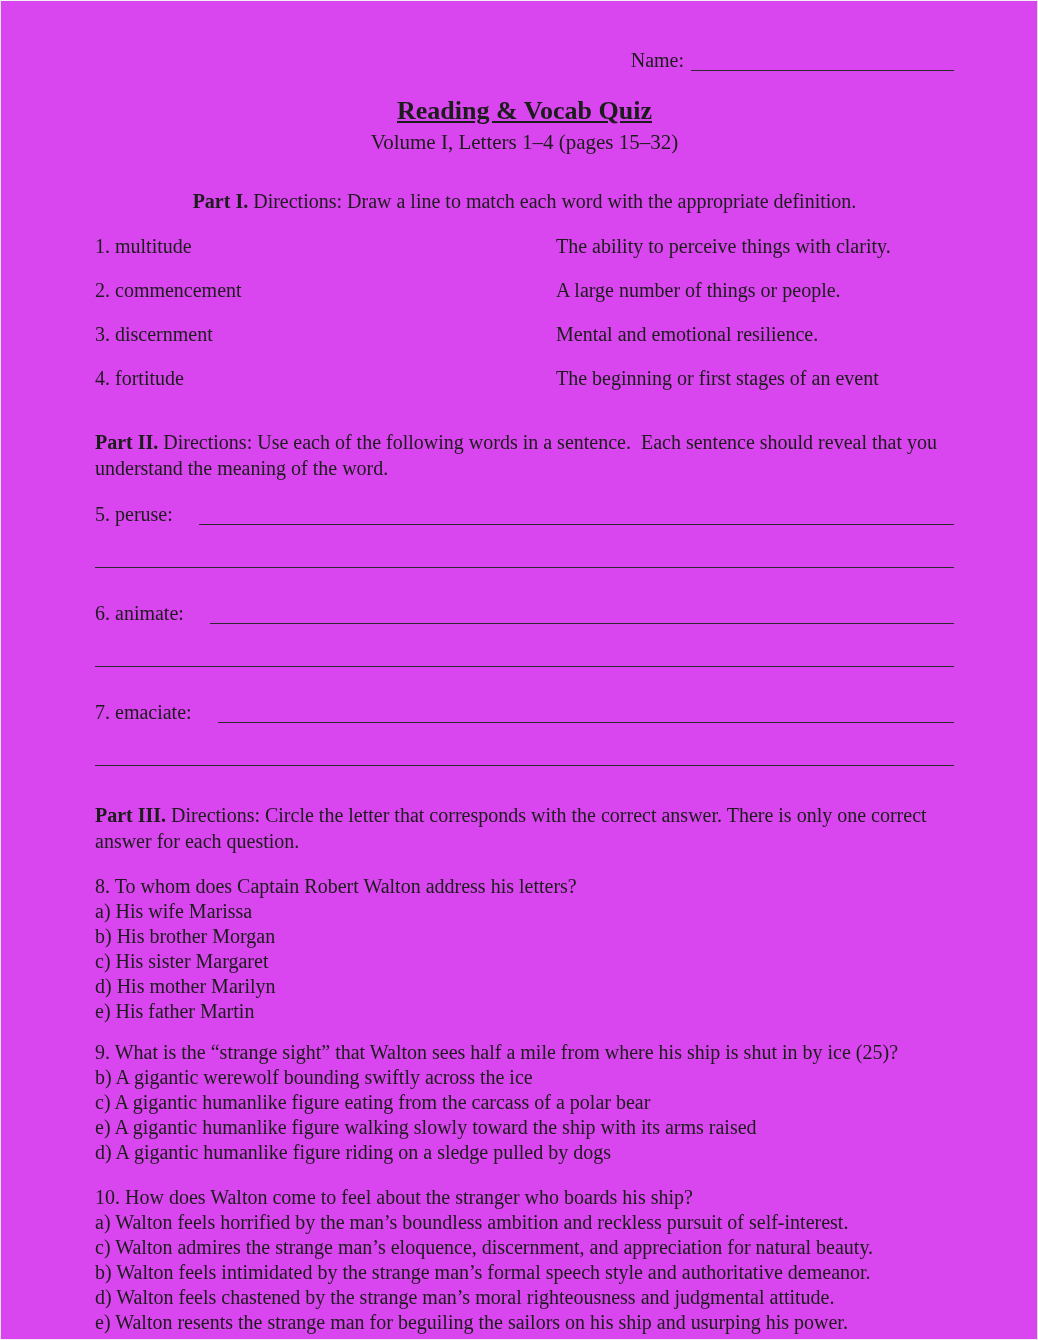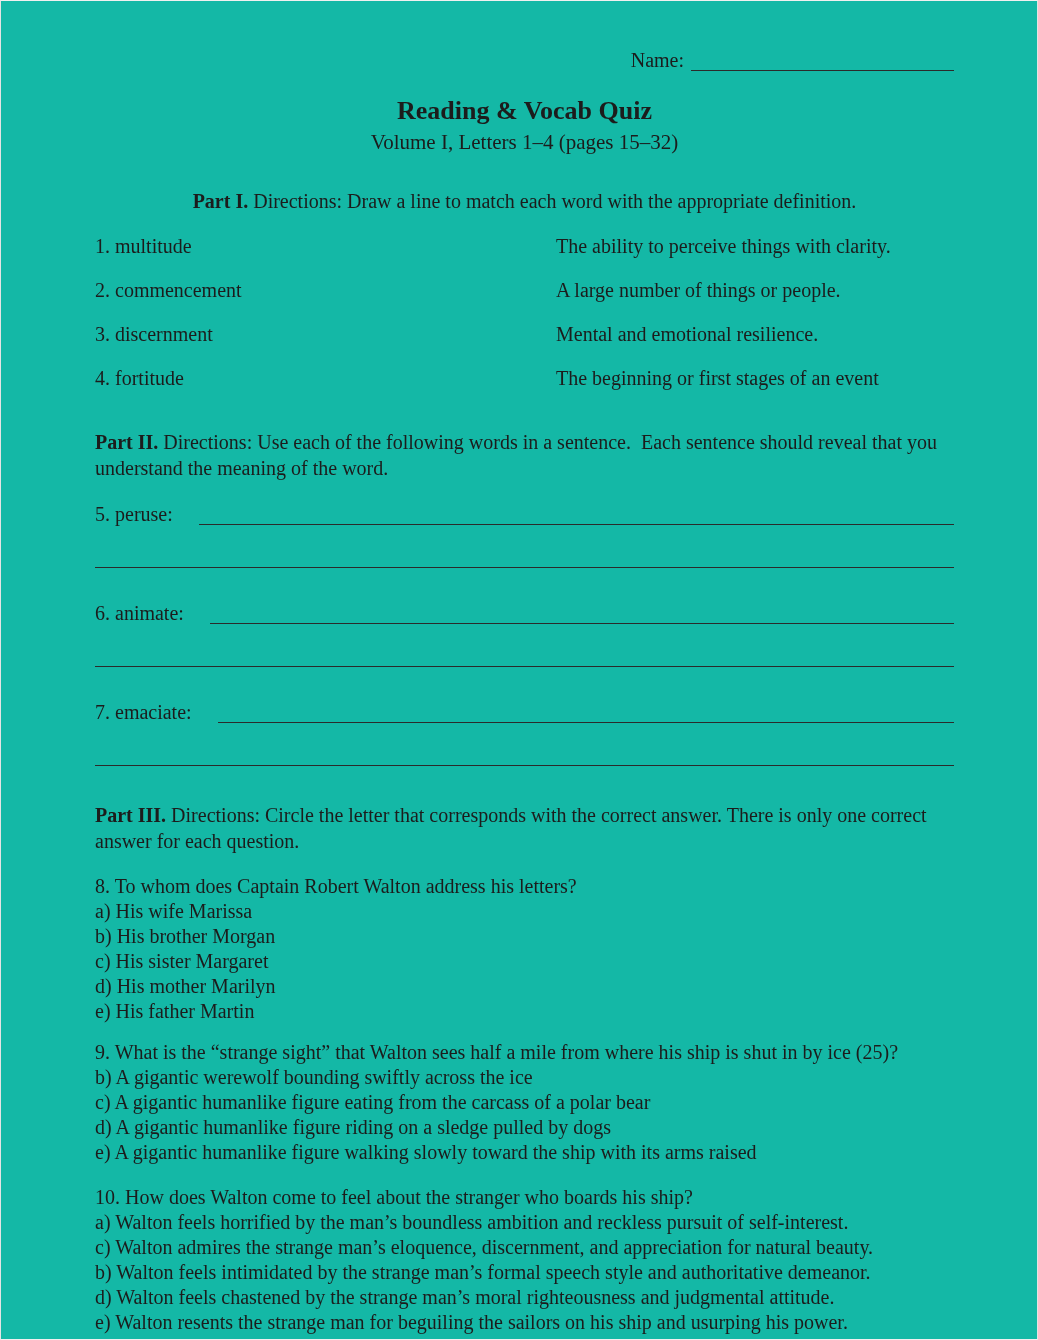--- a/index.html
+++ b/index.html
@@ -5,21 +5,21 @@
   html, body {
     margin: 0;
     padding: 0;
     background: #ffffff;
   }
   .page {
     position: relative;
     width: 1038px;
     height: 1340px;
     box-sizing: border-box;
-    background: #14b8a6;
+    background: #d946ef;
     border-left: 1px solid #e4e4e4;
     border-right: 1px solid #e4e4e4;
     border-top: 1px solid #f0f0f0;
     border-bottom: 1px solid #f0f0f0;
     padding: 46px 83px 0 94px;
     font-family: "Liberation Serif", "DejaVu Serif", serif;
     color: #1c1c1c;
     font-size: 20px;
     overflow: hidden;
   }
@@ -39,20 +39,21 @@
     margin-bottom: 2px;
   }
 
   
   .quiz-title {
     margin-top: 22px;
     text-align: center;
     font-weight: bold;
     font-size: 26px;
     line-height: 32px;
+    text-decoration: underline;
   }
   .quiz-subtitle {
     margin-top: 2px;
     text-align: center;
     font-size: 21px;
     line-height: 27px;
   }
 
   
   .section-heading {
@@ -174,22 +175,22 @@
     <div class="question-line">b) His brother Morgan</div>
     <div class="question-line">c) His sister Margaret</div>
     <div class="question-line">d) His mother Marilyn</div>
     <div class="question-line">e) His father Martin</div>
   </div>
 
   <div class="question-block q9">
     <div class="question-line">9. What is the “strange sight” that Walton sees half a mile from where his ship is shut in by ice (25)?</div>
     <div class="question-line">b) A gigantic werewolf bounding swiftly across the ice</div>
     <div class="question-line">c) A gigantic humanlike figure eating from the carcass of a polar bear</div>
+    <div class="question-line">e) A gigantic humanlike figure walking slowly toward the ship with its arms raised</div>
     <div class="question-line">d) A gigantic humanlike figure riding on a sledge pulled by dogs</div>
-    <div class="question-line">e) A gigantic humanlike figure walking slowly toward the ship with its arms raised</div>
   </div>
 
   <div class="question-block">
     <div class="question-line">10. How does Walton come to feel about the stranger who boards his ship?</div>
     <div class="question-line">a) Walton feels horrified by the man’s boundless ambition and reckless pursuit of self-interest.</div>
     <div class="question-line">c) Walton admires the strange man’s eloquence, discernment, and appreciation for natural beauty.</div>
     <div class="question-line">b) Walton feels intimidated by the strange man’s formal speech style and authoritative demeanor.</div>
     <div class="question-line">d) Walton feels chastened by the strange man’s moral righteousness and judgmental attitude.</div>
     <div class="question-line">e) Walton resents the strange man for beguiling the sailors on his ship and usurping his power.</div>
   </div>

